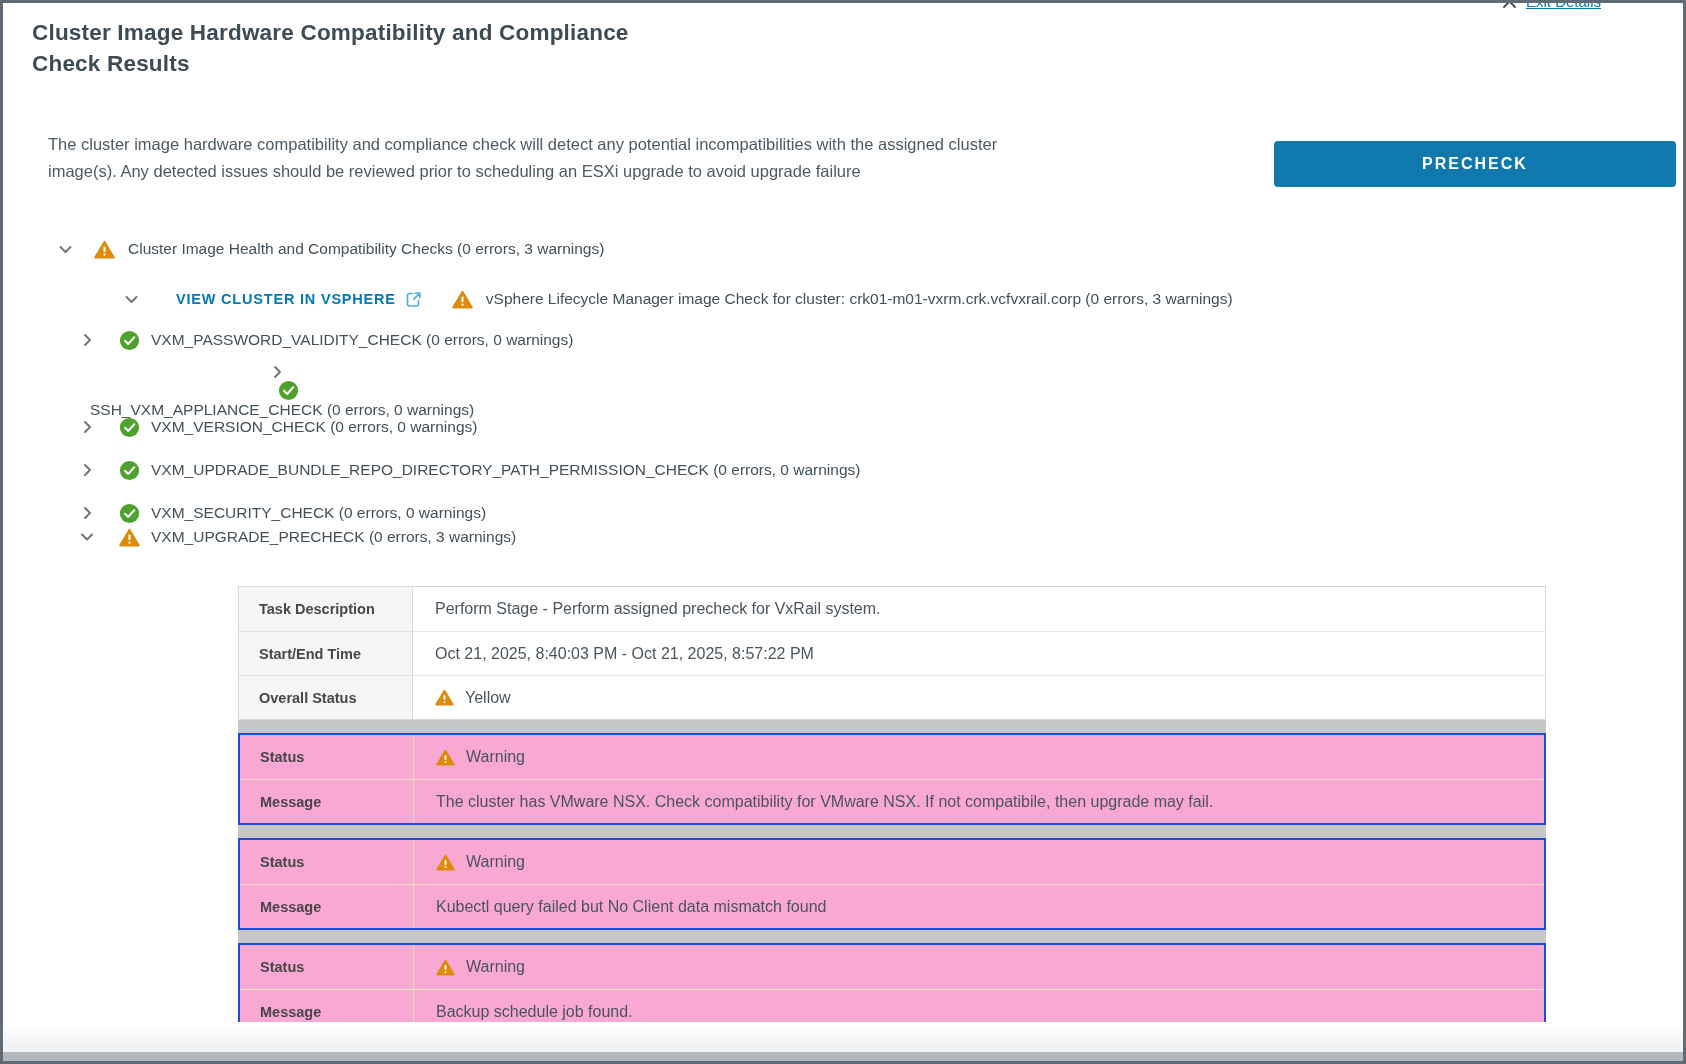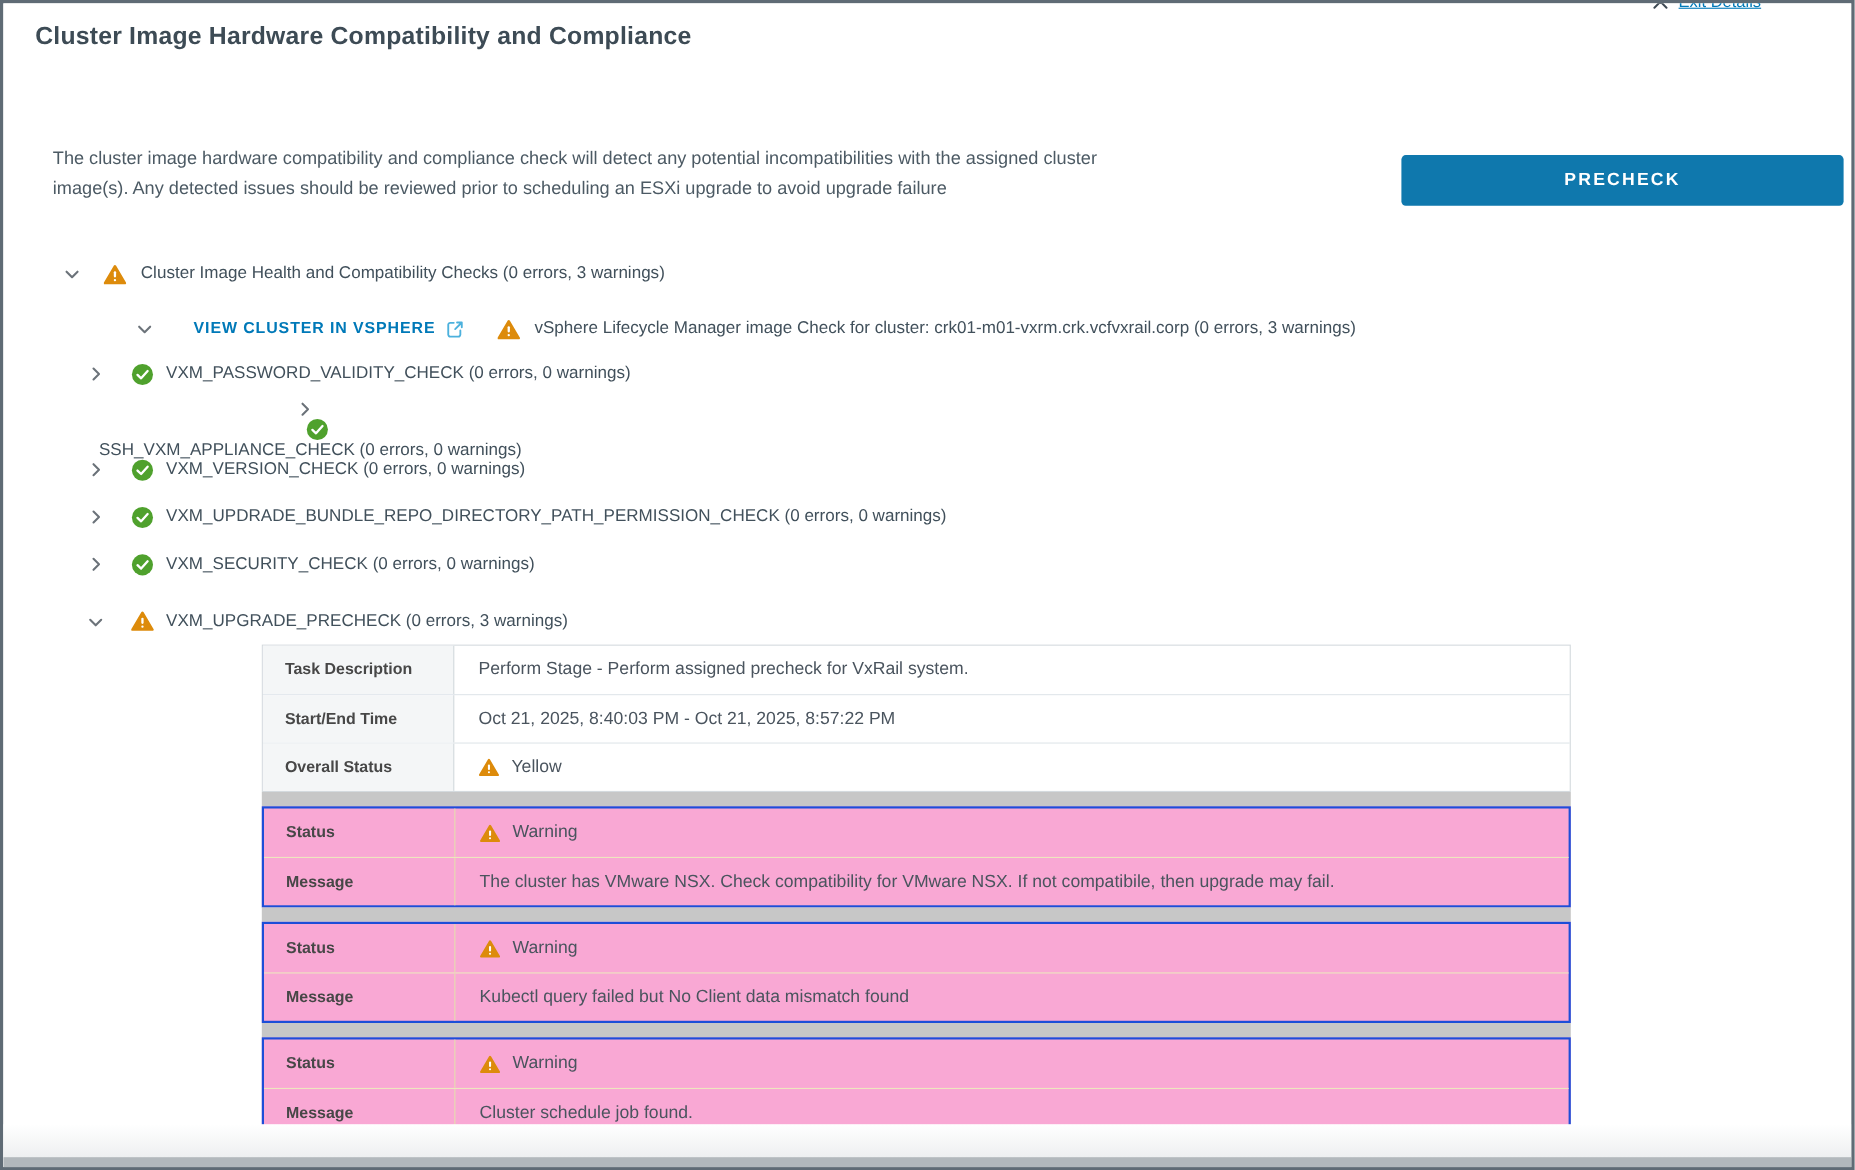--- a/index.html
+++ b/index.html
@@ -55,27 +55,27 @@
     margin-left:36px; color:#0079b8; font-size:14.5px; font-weight:700;
     letter-spacing:.8px; cursor:pointer; white-space:nowrap;
     display:flex; align-items:center; gap:9px;
   }
   .row-cluster .warn-ic { margin-left:30px; }
   .row-cluster .label { margin-left:13px; }
   .row-check { padding-left:76px; }
   .row-check .stat-ic { margin-left:24px; }
   .row-check .label { margin-left:11px; }
   .rc0 { top:317px; } .rc1 { top:361px;flex-direction:column; } .rc2 { top:404px; }
-  .rc3 { top:447px; } .rc4 { top:490px; } .rc5 { top:531px;align-items:flex-end; }
+  .rc3 { top:447px; } .rc4 { top:490px; } .rc5 { top:514px; }
 
   .chev { display:inline-flex; cursor:pointer; flex:none; }
   .warn-ic, .stat-ic { display:inline-flex; flex:none; }
 
   
-  .details { position:absolute; left:235px; top:583px; width:1190px; }
+  .details { position:absolute; left:235px; top:583px; width:1308px; }
   .white-table {
     border:1px solid #d4dade; background:#fff;
   }
   .t-row { display:flex; height:44px; }
   .white-table .t-row + .t-row { border-top:1px solid #e0e6ea; }
   .t-label {
     width:174px; flex:none; display:flex; align-items:center;
     padding-left:20px; font-size:14.5px; font-weight:700; color:#474747;
     background:#f4f6f7; border-right:1px solid #d4dade;
   }
@@ -117,20 +117,21 @@
 
   <div class="exit-details">
     <svg width="15" height="15" viewBox="0 0 15 15">
         <path d="M2 2 L13 13 M13 2 L2 13" stroke="#3d4852" stroke-width="1.8" stroke-linecap="round"></path>
       </svg>
     <span>Exit Details</span>
   </div>
 
   <div class="page-title">
     <div>Cluster Image Hardware Compatibility and Compliance</div>
+    <div>Check Results</div>
   </div>
 
   <div class="description">
     <div>The cluster image hardware compatibility and compliance check will detect any potential incompatibilities with the assigned cluster</div>
     <div>image(s). Any detected issues should be reviewed prior to scheduling an ESXi upgrade to avoid upgrade failure</div>
   </div>
 
   <button class="precheck-btn">PRECHECK</button>
 
   <div>
@@ -328,21 +329,21 @@
           <span class="warn-ic">
             <svg width="19" height="17" viewBox="0 0 21 19">
                 <use href="#ic-warn"></use>
               </svg>
           </span>
           <span>Warning</span>
         </div>
       </div>
       <div class="t-row">
         <div class="t-label">Message</div>
-        <div class="t-value">Cluster schedule job found.</div>
+        <div class="t-value">Backup schedule job found.</div>
       </div>
     </div>
 
   </div>
 
   <div class="bottom-light"></div>
   <div class="bottom-bar"></div>
 </div>
 
 </body></html>

